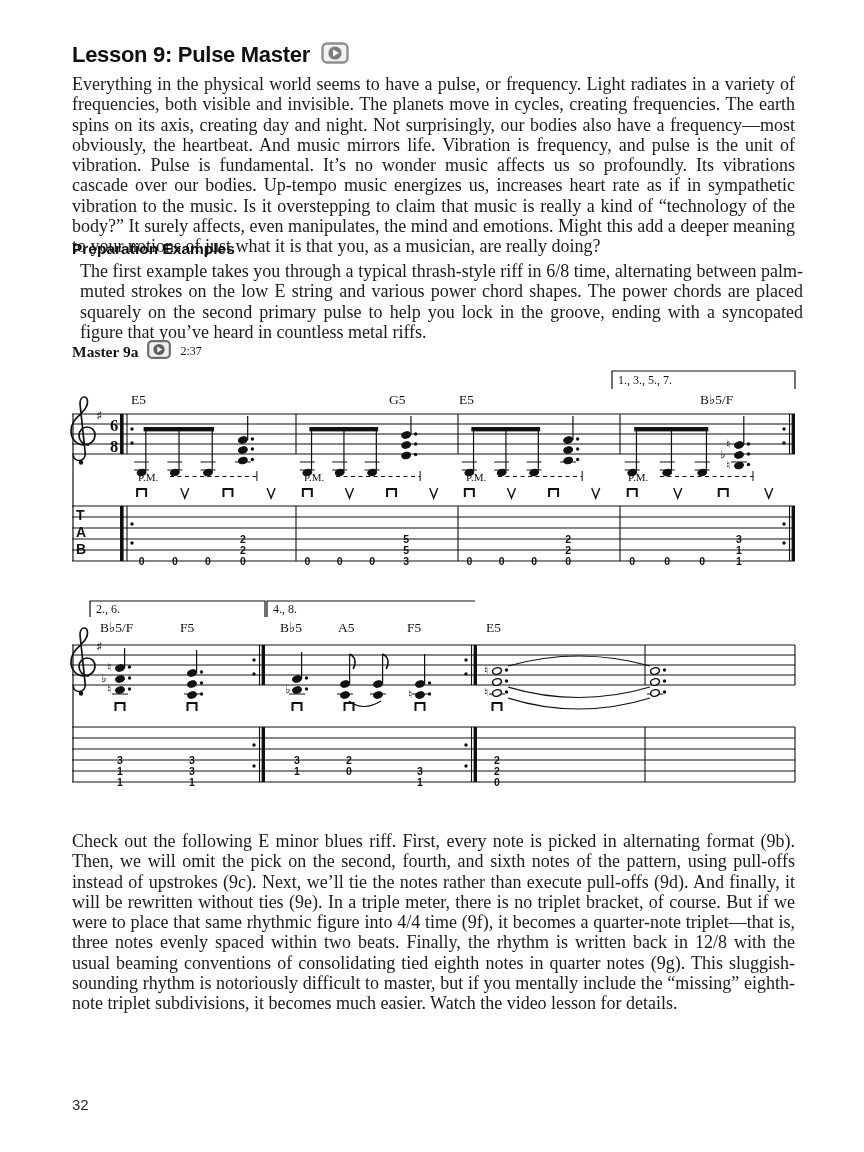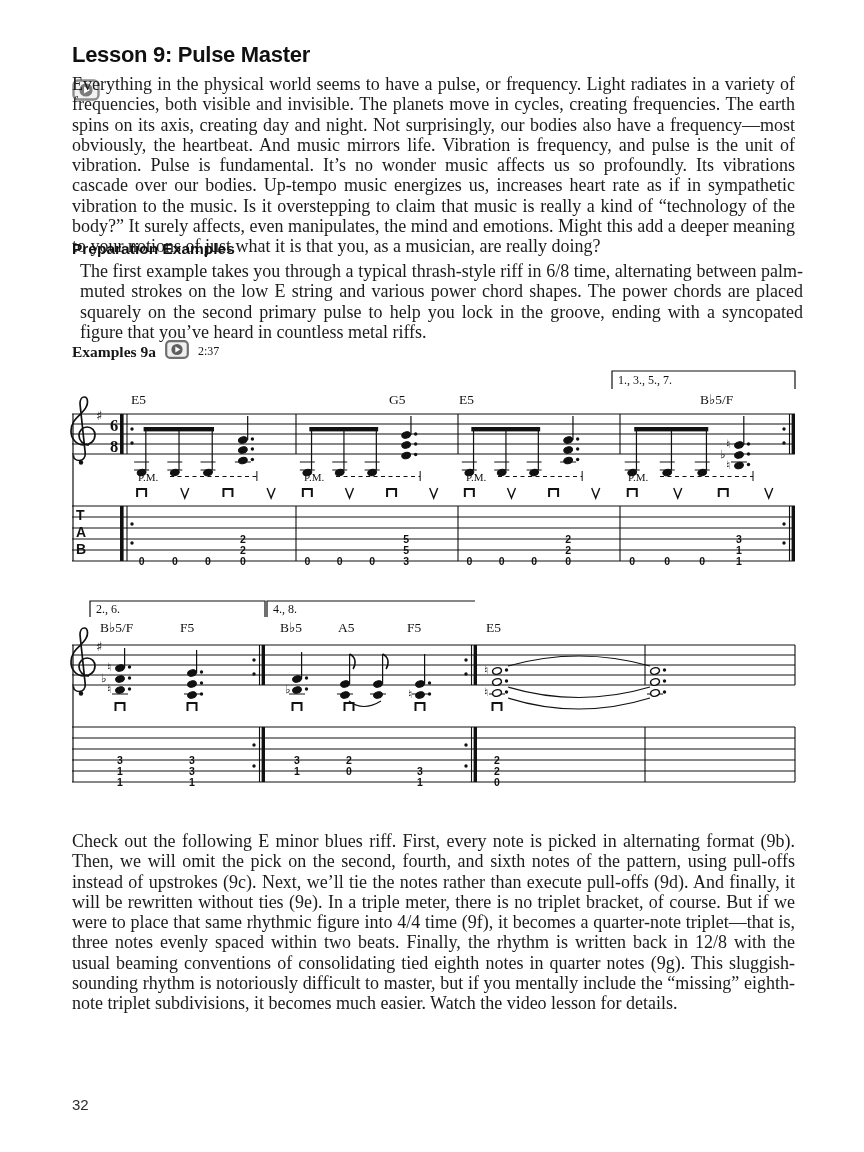--- a/index.html
+++ b/index.html
@@ -1,20 +1,20 @@
 <!DOCTYPE html>
 <html><head>
 <meta charset="utf-8">
 <style>
   html,body{margin:0;padding:0;}
   body{width:864px;height:1152px;background:#ffffff;position:relative;
        font-family:"Liberation Serif",serif;color:#161616;}
   .abs{position:absolute;}
   .para{width:723px;text-align:justify;font-size:18px;line-height:20.3px;color:#1b1b1b;}
-  .title-row{left:72px;top:42px;display:flex;align-items:flex-start;gap:11px;flex-direction:column;}
+  .title-row{left:72px;top:42px;display:flex;align-items:flex-end;gap:11px;}
   .title{font-family:"Liberation Sans",sans-serif;font-weight:bold;font-size:22px;
          letter-spacing:-0.3px;color:#101010;}
   .subhead{font-family:"Liberation Sans",sans-serif;font-weight:bold;font-size:15.5px;color:#111;}
   .example-row{left:72px;top:340px;display:flex;align-items:center;gap:9px;}
   .example-label{font-weight:bold;font-size:15.5px;}
   .example-time{font-size:12px;}
   .pagenum{left:72px;top:1096px;font-family:"Liberation Sans",sans-serif;
            font-size:15px;color:#2e2e2e;}
   .vicon{display:inline-block;}
   svg text{user-select:none;}
@@ -32,21 +32,21 @@
     </svg>
   </span>
 </div>
 
 <div class="abs para" style="left:72px;top:74px;">Everything in the physical world seems to have a pulse, or frequency. Light radiates in a variety of frequencies, both visible and invisible. The planets move in cycles, creating frequencies. The earth spins on its axis, creating day and night. Not surprisingly, our bodies also have a frequency—most obviously, the heartbeat. And music mirrors life. Vibration is frequency, and pulse is the unit of vibration. Pulse is fundamental. It’s no wonder music affects us so profoundly. Its vibrations cascade over our bodies. Up-tempo music energizes us, increases heart rate as if in sympathetic vibration to the music. Is it overstepping to claim that music is really a kind of “technology of the body?” It surely affects, even manipulates, the mind and emotions. Might this add a deeper meaning to your notions of just what it is that you, as a musician, are really doing?</div>
 
 <div class="abs subhead" style="left:72px;top:240px;">Preparation Examples</div>
 <div class="abs para" style="left:72px;top:261px;margin-left:8px;">The first example takes you through a typical thrash-style riff in 6/8 time, alternating between palm-muted strokes on the low E string and various power chord shapes. The power chords are placed squarely on the second primary pulse to help you lock in the groove, ending with a syncopated figure that you’ve heard in countless metal riffs.</div>
 
 <div class="abs example-row">
-  <span class="example-label">Examples 9a</span>
+  <span class="example-label">Master 9a</span>
   <span class="vicon">
     <svg width="24" height="19" viewBox="0 0 24 19">
       <rect x="1.2" y="1.2" width="21.6" height="16.6" rx="3.8" fill="#efefef" stroke="#6f6f6f" stroke-width="2.2"></rect>
       <circle cx="12" cy="9.5" r="5.6" fill="#5f5f5f"></circle>
       <path d="M10.3 6.6 L15.3 9.5 L10.3 12.4 Z" fill="#ffffff"></path>
     </svg>
   </span>
   <span class="example-time">2:37</span>
 </div>
 

